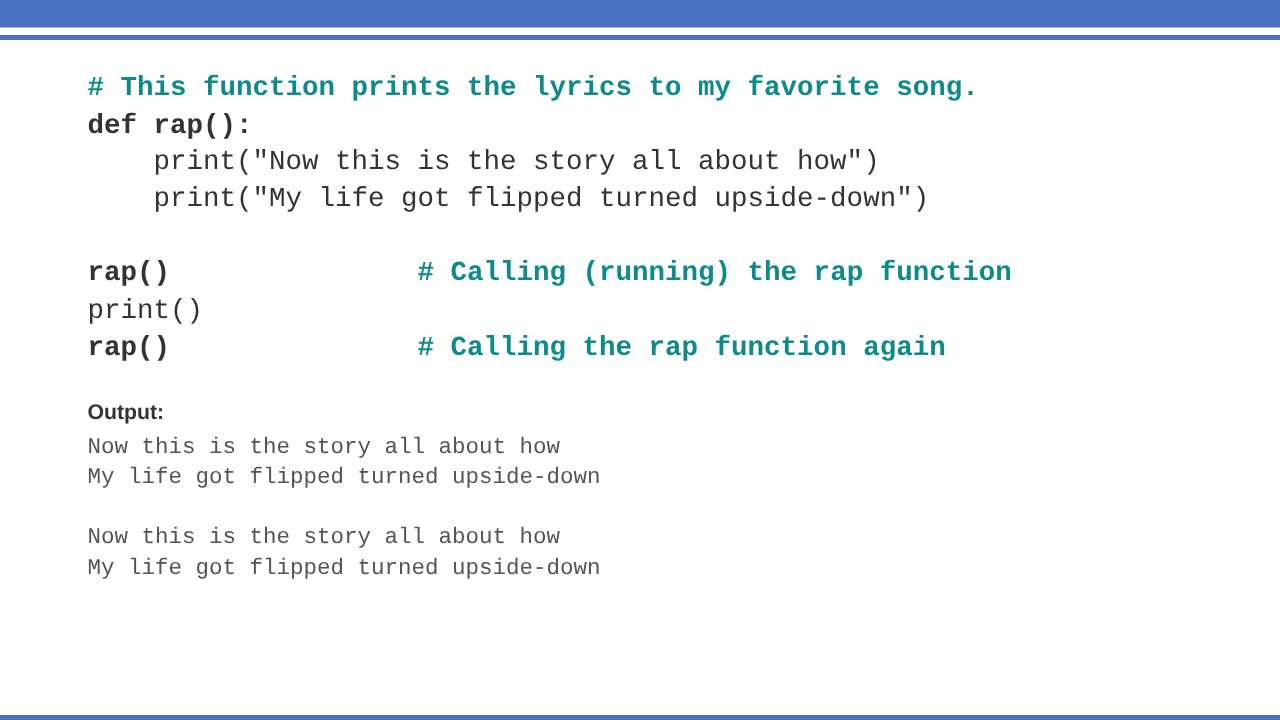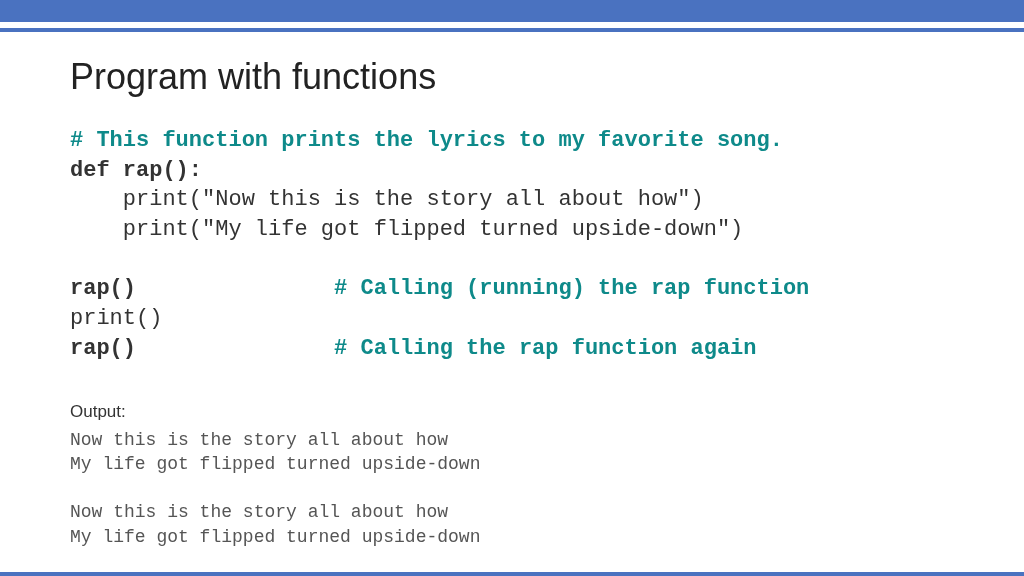--- a/index.html
+++ b/index.html
@@ -44,39 +44,39 @@
     line-height: 1.35;
     white-space: pre;
     color: #333;
   }
   .comment { color: #0e8a8a; font-weight: bold; }
   .bold    { font-weight: bold; }
   .output-label {
     font-family: "Segoe UI", "Helvetica Neue", Arial, sans-serif;
     font-size: 17px;
     color: #333;
-    margin-top: 38px;
+    margin-top: 26px;
     margin-bottom: 6px;
+    font-weight: bold;
   }
   .output {
     font-family: "Courier New", Courier, monospace;
     font-size: 18px;
     line-height: 1.35;
     white-space: pre;
     color: #555;
   }
 </style>
 </head>
 <body>
 
 <div class="top-bar"></div>
 <div class="thin-line-top"></div>
 
 <div class="content">
-  <h1 class="title">Program with functions</h1>
 
   <div class="code"><span class="comment"># This function prints the lyrics to my favorite song.</span>
 <span class="bold">def rap():</span>
 <span>    print("Now this is the story all about how")</span>
 <span>    print("My life got flipped turned upside-down")</span>
 
 <span class="bold">rap()</span><span class="comment">               # Calling (running) the rap function</span>
 <span>print()</span>
 <span class="bold">rap()</span><span class="comment">               # Calling the rap function again</span></div>
 

